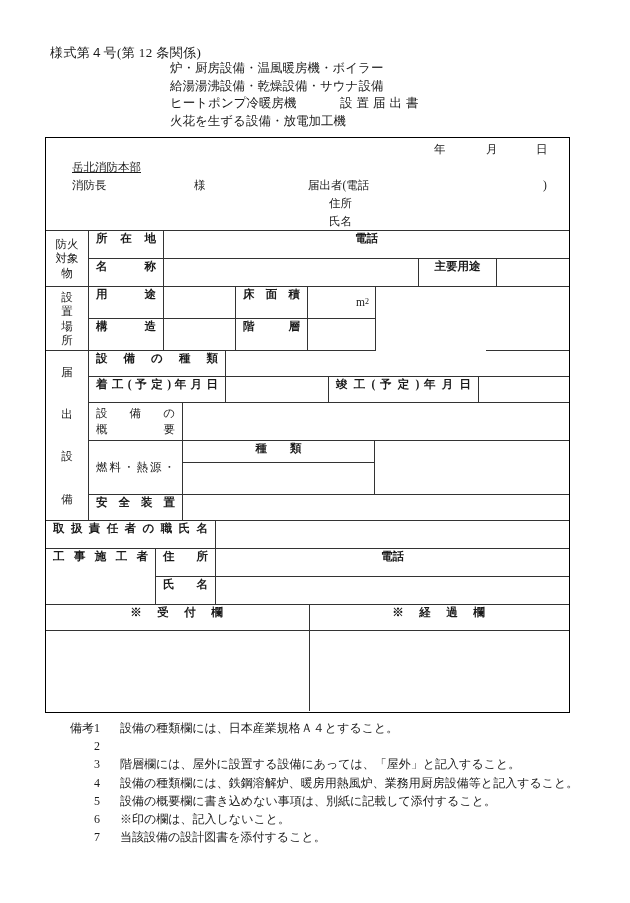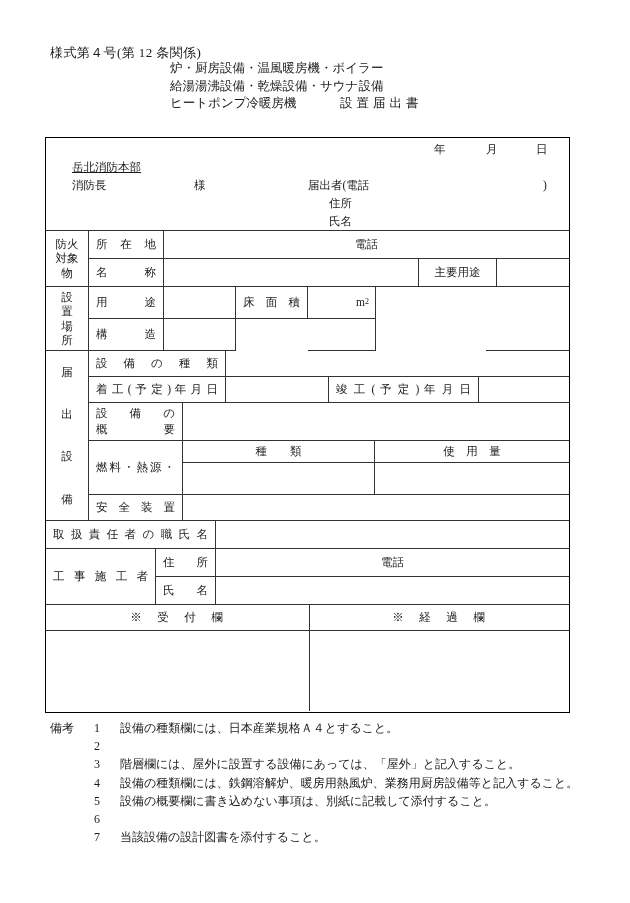--- a/index.html
+++ b/index.html
@@ -71,23 +71,23 @@
     position: absolute;
     box-sizing: border-box;
     font-size: 11.5px;
     line-height: 1.35;
     overflow: hidden;
   }
   .bb { border-bottom: 1px solid #333; }
   .br { border-right: 1px solid #333; }
   .ctr {
     display: flex;
-    align-items: center;
     justify-content: center;
     text-align: center;
+    font-weight: bold;
   }
   .lft {
     display: flex;
     align-items: center;
     justify-content: flex-start;
     padding-left: 6px;
   }
   
   .sp {
     display: block;
@@ -119,20 +119,21 @@
     font-size: 12px;
   }
   .rm-row {
     display: flex;
     line-height: 18.2px;
     white-space: nowrap;
   }
   .rm-head {
     width: 44px;
     flex: none;
+    text-align: right;
   }
   .rm-num {
     width: 26px;
     flex: none;
     text-align: left;
   }
   .rm-txt { flex: 1; }
 </style>
 </head>
 <body>
@@ -143,20 +144,23 @@
 
   <div class="title-block">
     <div class="title-line">
       <span>炉・厨房設備・温風暖房機・ボイラー</span>
     </div>
     <div class="title-line">
       <span>給湯湯沸設備・乾燥設備・サウナ設備</span>
     </div>
     <div class="title-line">
       <span class="spread-wide">ヒートポンプ冷暖房機</span>
+    </div>
+    <div class="title-line">
+      <span class="spread-wide">火花を生ずる設備・放電加工機</span>
     </div>
   </div>
 
   <div class="doc-title">設置届出書</div>
 
   <div class="tbl">
 
     <div class="cell bb" style="left:0;top:0;width:523px;height:93px;">
       <div class="cell" style="left:388px;top:4px;width:40px;height:18px;">年</div>
       <div class="cell" style="left:440px;top:4px;width:40px;height:18px;">月</div>
@@ -211,20 +215,23 @@
     <div class="cell br bb" style="left:262px;top:149px;width:68px;height:32px;display:flex;align-items:center;justify-content:flex-end;padding-right:6px;">
       <span></span>
       <span>m</span>
         <span class="sup">2</span>
     </div>
 
     <div class="cell br bb ctr" style="left:43px;top:181px;width:75px;height:32px;">
       <span class="sp nowrap">構　造</span>
     </div>
     <div class="cell br bb lft" style="left:118px;top:181px;width:72px;height:32px;"></div>
+    <div class="cell br bb ctr" style="left:190px;top:181px;width:72px;height:32px;">
+      <span class="sp nowrap">階　層</span>
+    </div>
     <div class="cell br bb lft" style="left:262px;top:181px;width:68px;height:32px;"></div>
 
     <div class="cell bb lft" style="left:440px;top:149px;width:83px;height:64px;"></div>
 
     <div class="cell br bb vert" style="left:0;top:213px;width:43px;height:170px;justify-content:space-around;">
       <span>届</span>
       <span>出</span>
       <span>設</span>
       <span>備</span>
     </div>
@@ -248,21 +255,20 @@
       <span class="sp nowrap">概　　　要</span>
     </div>
     <div class="cell bb lft" style="left:137px;top:265px;width:386px;height:38px;"></div>
 
     <div class="cell br bb" style="left:43px;top:303px;width:94px;height:54px;display:flex;flex-direction:column;align-items:stretch;justify-content:center;line-height:1.35;gap:18px;">
       <span class="sp nowrap">使 用 す る</span>
       <span class="sp nowrap">燃料・熱源・</span>
       <span class="sp nowrap">加　工　液</span>
     </div>
     <div class="cell br bb ctr" style="left:137px;top:303px;width:192px;height:22px;">種　　類</div>
-    <div class="cell bb ctr" style="left:329px;top:303px;width:194px;height:22px;">使　用　量</div>
     <div class="cell br bb lft" style="left:137px;top:325px;width:192px;height:32px;"></div>
     <div class="cell bb lft" style="left:329px;top:325px;width:194px;height:32px;"></div>
 
     <div class="cell br bb ctr" style="left:43px;top:357px;width:94px;height:26px;">
       <span class="sp nowrap">安 全 装 置</span>
     </div>
     <div class="cell bb lft" style="left:137px;top:357px;width:386px;height:26px;"></div>
 
     <div class="cell br bb ctr" style="left:0;top:383px;width:170px;height:28px;">
       <span class="sp nowrap">取 扱 責 任 者 の 職 氏 名</span>
@@ -311,20 +317,21 @@
       <span class="rm-txt">設備の種類欄には、鉄鋼溶解炉、暖房用熱風炉、業務用厨房設備等と記入すること。</span>
     </div>
     <div class="rm-row">
       <span class="rm-head"></span>
       <span class="rm-num">5</span>
       <span class="rm-txt">設備の概要欄に書き込めない事項は、別紙に記載して添付すること。</span>
     </div>
     <div class="rm-row">
       <span class="rm-head"></span>
       <span class="rm-num">6</span>
+      <span class="rm-txt">※印の欄は、記入しないこと。</span>
     </div>
     <div class="rm-row">
       <span class="rm-head"></span>
       <span class="rm-num">7</span>
       <span class="rm-txt">当該設備の設計図書を添付すること。</span>
     </div>
   </div>
 
 </div>
 

